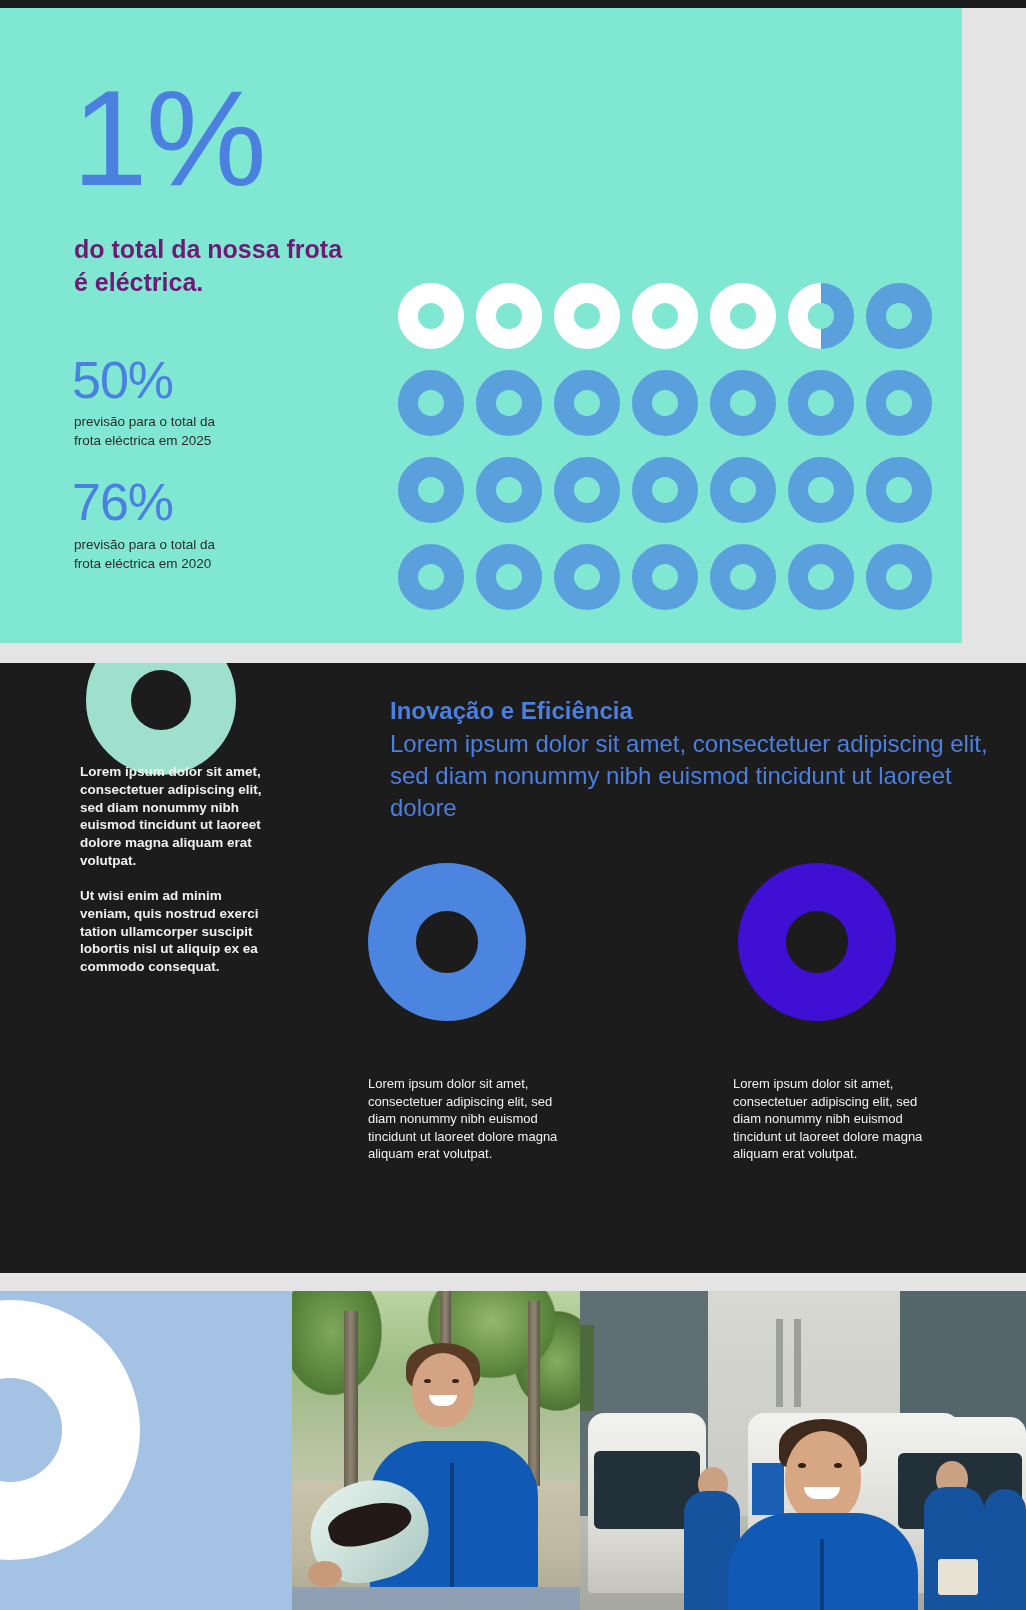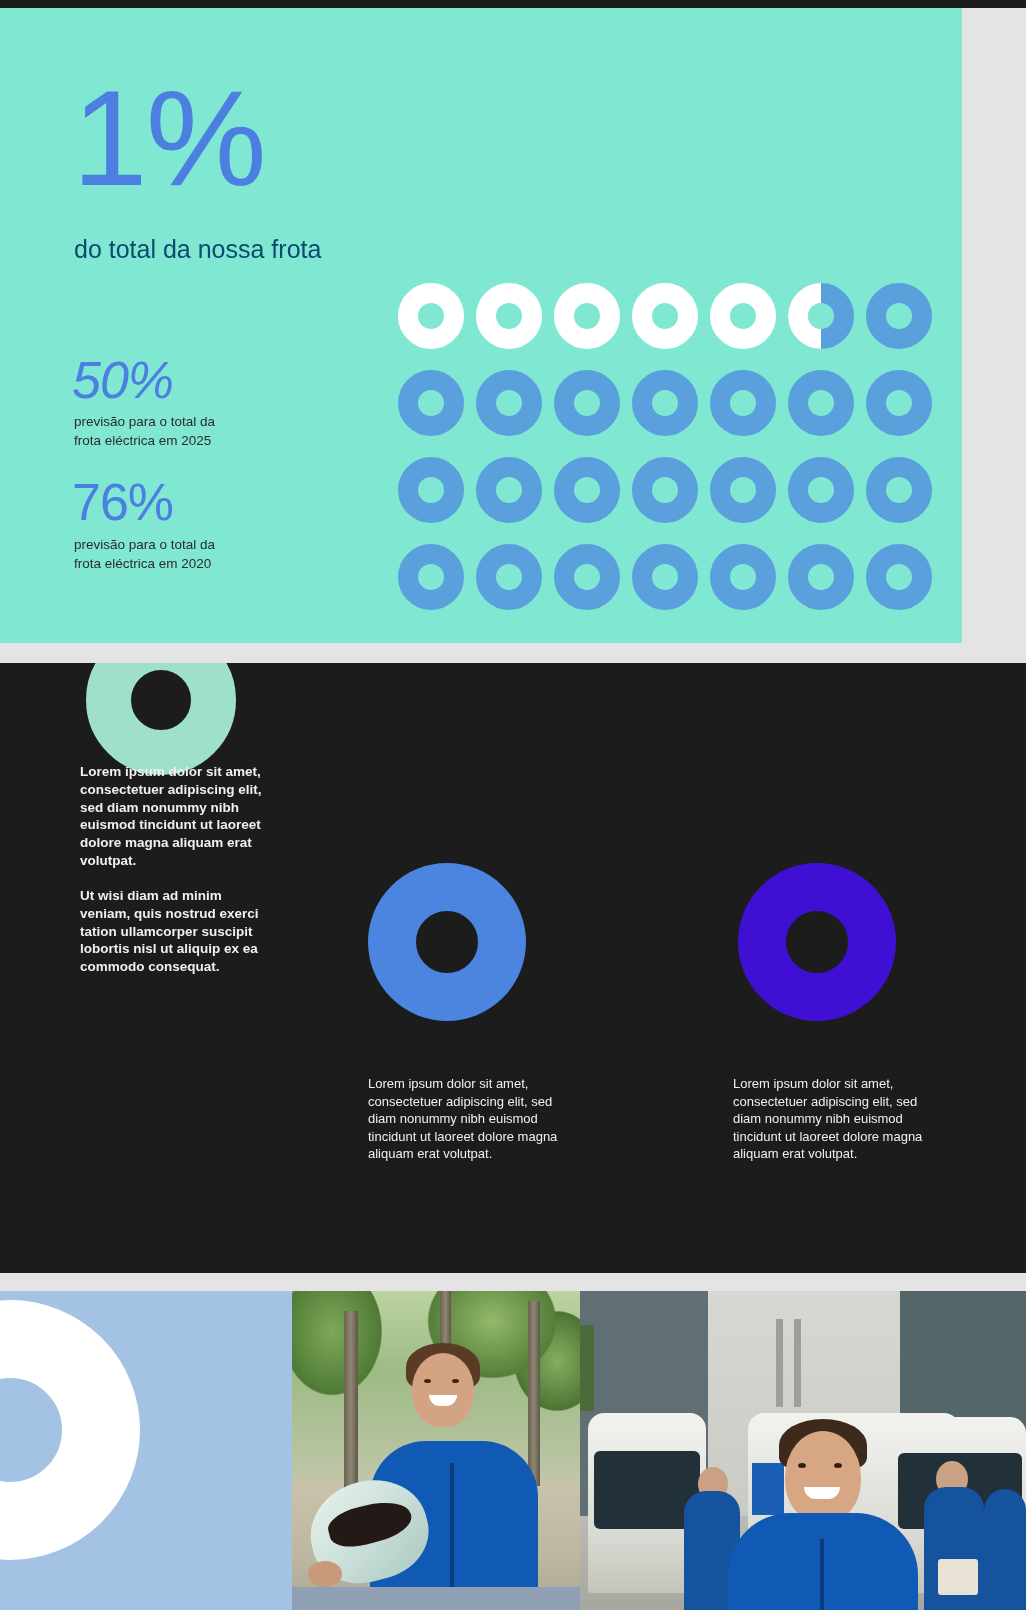--- a/index.html
+++ b/index.html
@@ -43,39 +43,39 @@
     font-weight: 300;
     color: #4b7fe0;
     letter-spacing: -2px;
   }
   .big-sub {
     position: absolute;
     left: 74px; top: 225px;
     width: 330px;
     font-size: 25px;
     line-height: 1.32;
-    color: #0c4a6e;
-    font-weight: 400;
+    color: #701a75;
+    font-weight: 700;
   }
   .mid-pct {
     position: absolute;
     font-size: 52px;
     line-height: 1;
     font-weight: 300;
     color: #4b7fe0;
     letter-spacing: -1px;
   }
   .mid-sub {
     position: absolute;
     width: 210px;
     font-size: 13.5px;
     line-height: 1.42;
     color: #2b2b2b;
   }
-  .pct50 { left: 72px; top: 346px; font-style: italic; }
+  .pct50 { left: 72px; top: 346px; }
   .sub50 { left: 74px; top: 404px; }
   .pct80 { left: 72px; top: 468px; }
   .sub80 { left: 74px; top: 527px; }
 
   
   .donut-grid {
     position: absolute;
     left: 398px; top: 275px;
     display: grid;
     grid-template-columns: repeat(7, 78px);
@@ -463,20 +463,21 @@
 <div class="page">
 
   <div class="top-strip"></div>
 
   <div class="mint-panel">
 
     <div class="big-pct">1%</div>
 
     <div class="big-sub">
       <div>do total da nossa frota</div>
+      <div>é eléctrica.</div>
     </div>
 
     <div class="mid-pct pct50">50%</div>
     <div class="mid-sub sub50">
       <div>previsão para o total da</div>
       <div>frota eléctrica em 2025</div>
     </div>
 
     <div class="mid-pct pct80">76%</div>
     <div class="mid-sub sub80">
@@ -574,24 +575,28 @@
   </div>
 
   <div class="divider div1"></div>
 
   <div class="dark-panel">
 
     <div class="mint-donut-top"></div>
 
     <div class="left-col">
       <p class="body-text">Lorem ipsum dolor sit amet, consectetuer adipiscing elit, sed diam nonummy nibh euismod tincidunt ut laoreet dolore magna aliquam erat volutpat.</p>
-      <p class="body-text">Ut wisi diam ad minim veniam, quis nostrud exerci tation ullamcorper suscipit lobortis nisl ut aliquip ex ea commodo consequat.</p>
-    </div>
-
-
+      <p class="body-text">Ut wisi enim ad minim veniam, quis nostrud exerci tation ullamcorper suscipit lobortis nisl ut aliquip ex ea commodo consequat.</p>
+    </div>
+
+
+    <div class="headline-block">
+      <p class="headline-strong">Inovação e Eficiência</p>
+      <p class="headline-light">Lorem ipsum dolor sit amet, consectetuer adipiscing elit, sed diam nonummy nibh euismod tincidunt ut laoreet dolore</p>
+    </div>
 
     <div class="mid-donut"></div>
     <div class="right-donut"></div>
 
     <div class="col-text col-text-a">Lorem ipsum dolor sit amet, consectetuer adipiscing elit, sed diam nonummy nibh euismod tincidunt ut laoreet dolore magna aliquam erat volutpat.</div>
     <div class="col-text col-text-b">Lorem ipsum dolor sit amet, consectetuer adipiscing elit, sed diam nonummy nibh euismod tincidunt ut laoreet dolore magna aliquam erat volutpat.</div>
   </div>
 
   <div class="divider div2"></div>
 

